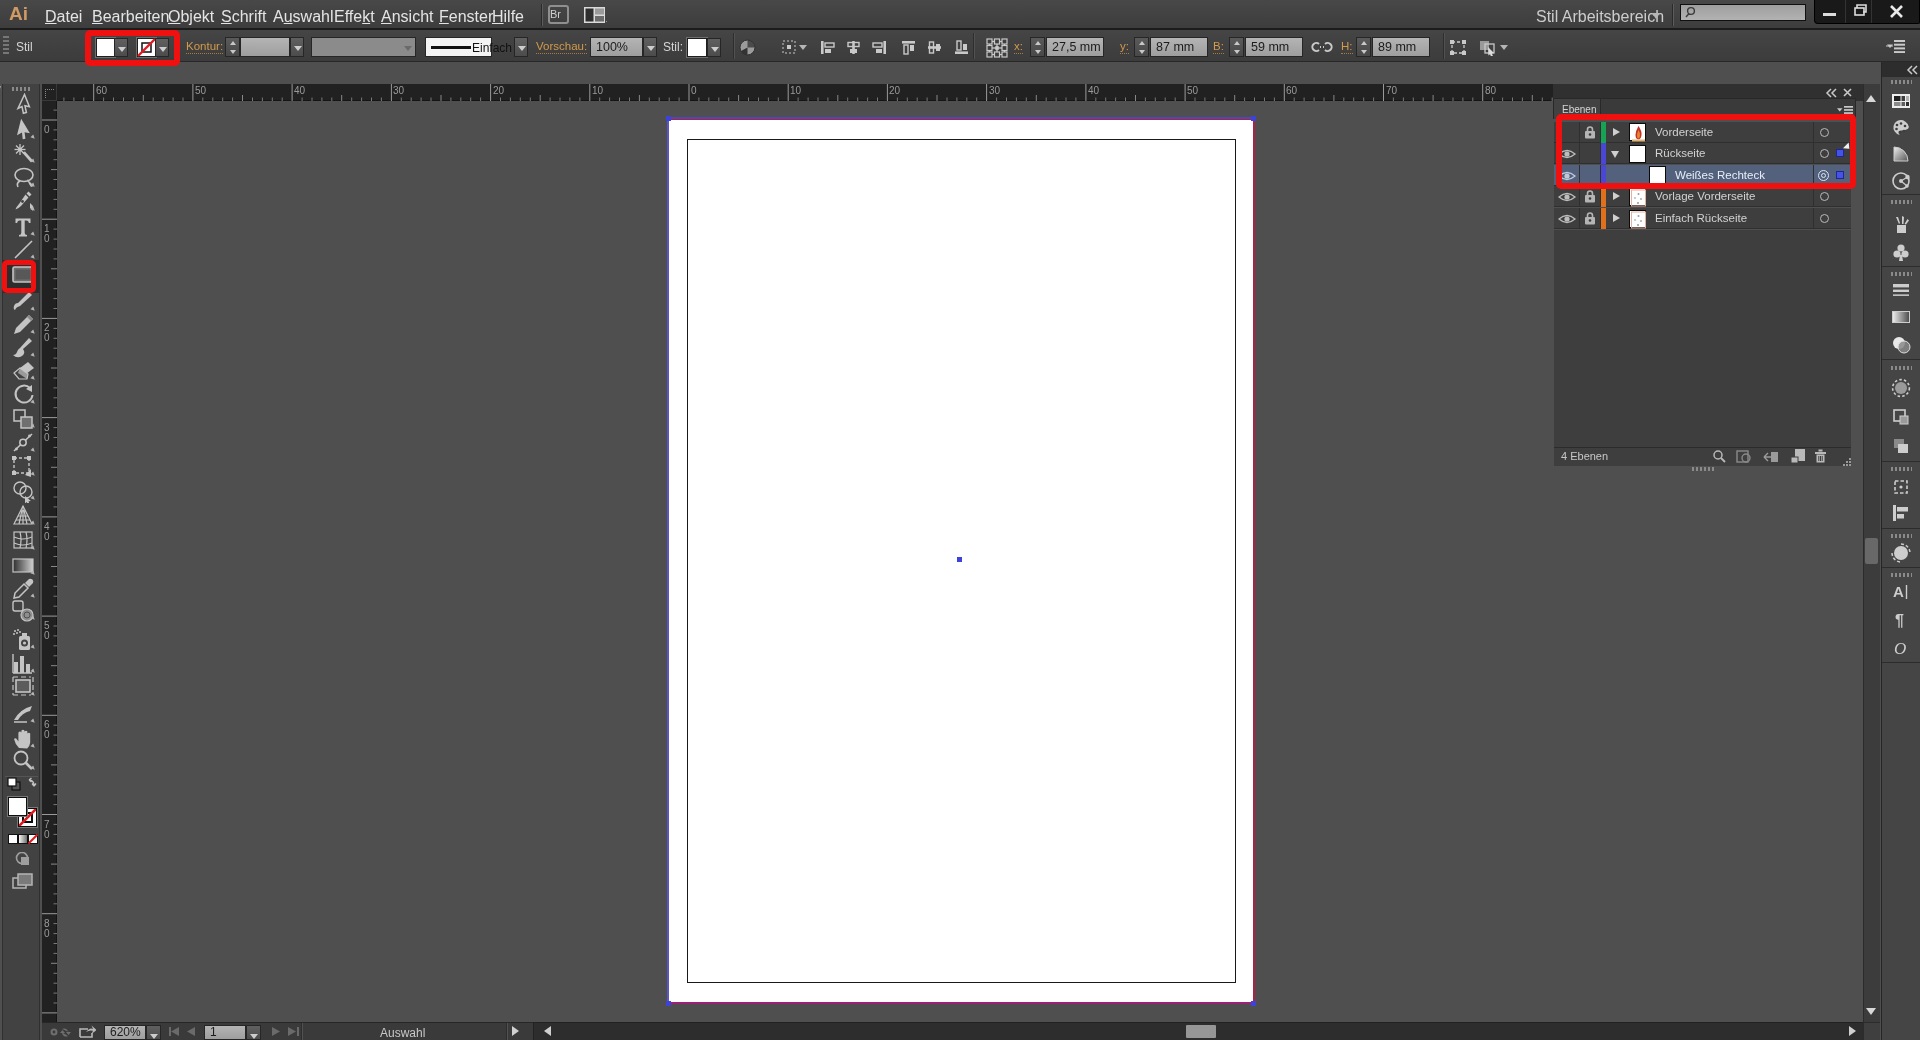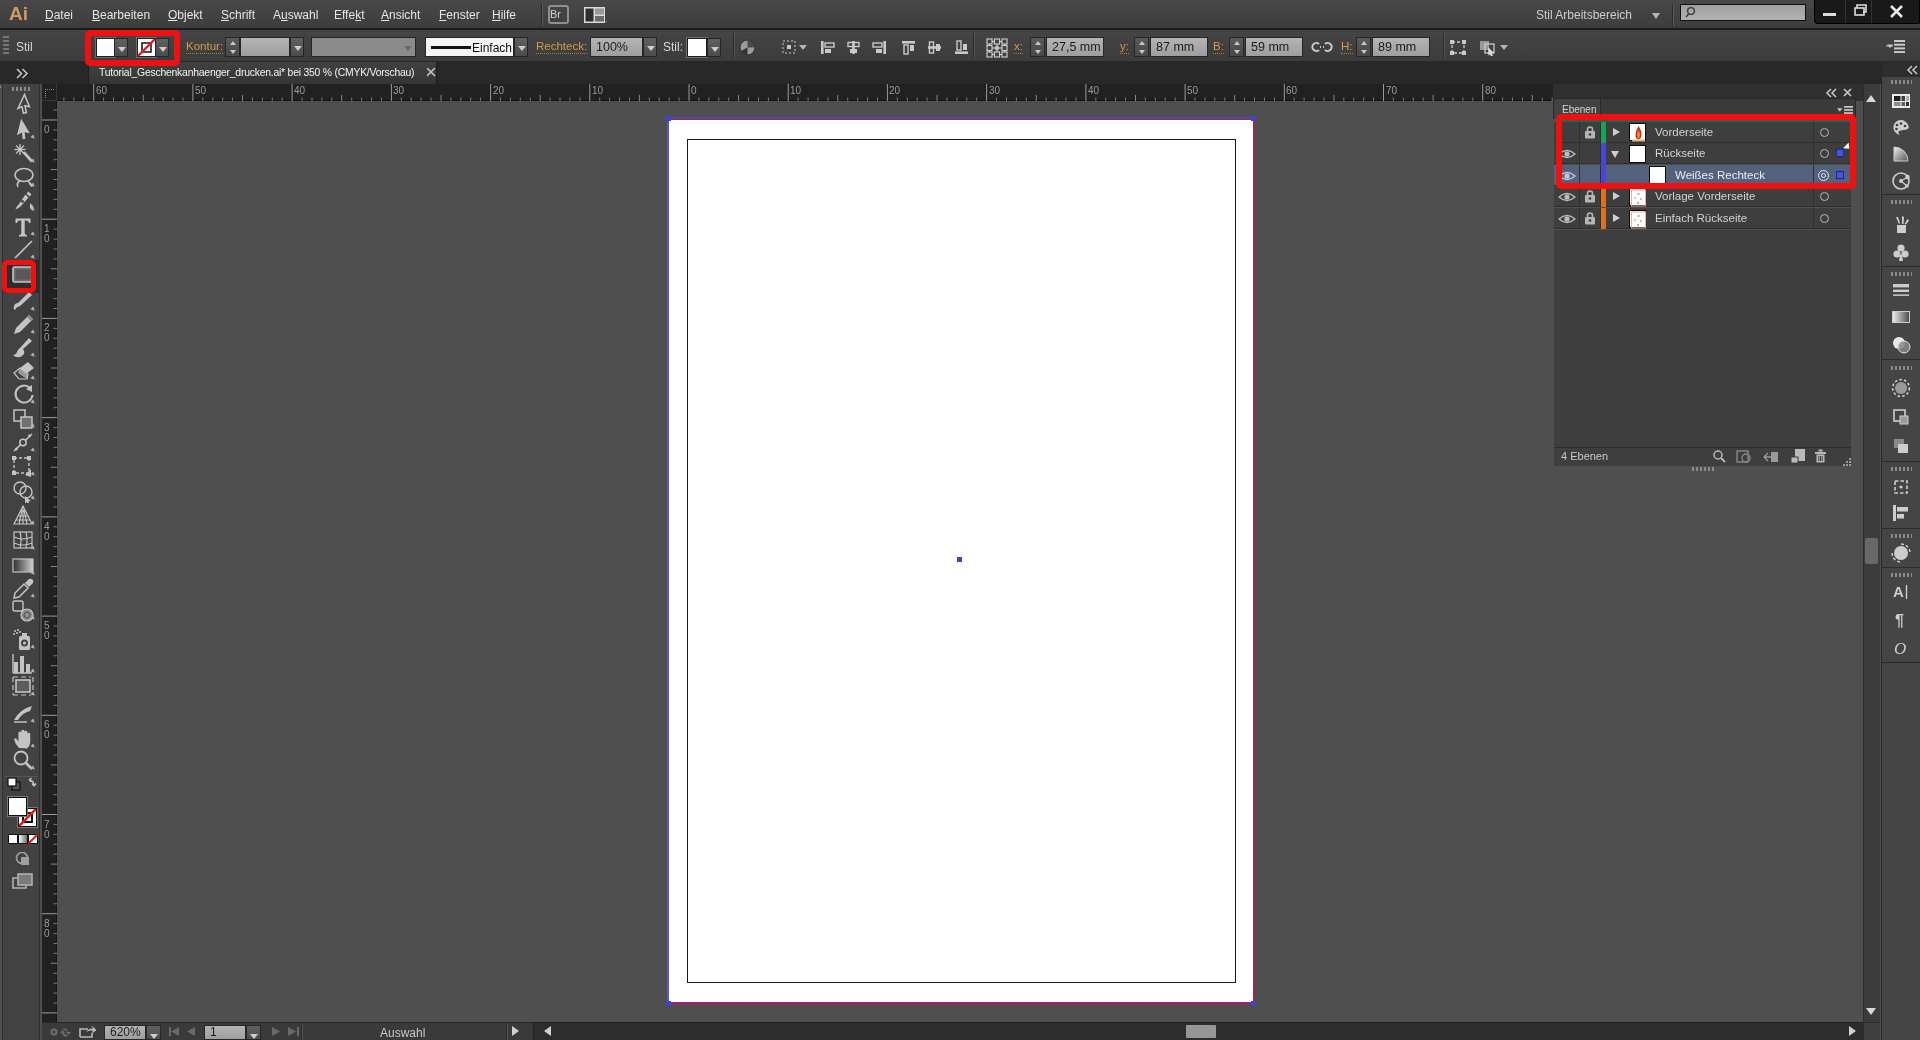--- a/index.html
+++ b/index.html
@@ -1,20 +1,20 @@
 <!DOCTYPE html>
 <html><head><meta charset="utf-8"><title>ai</title><style>
 *{margin:0;padding:0;box-sizing:border-box}
 html,body{width:1920px;height:1040px;overflow:hidden;background:#4f4f4f;
  font-family:"Liberation Sans",sans-serif;-webkit-font-smoothing:antialiased}
 .a{position:absolute}
 #app{position:absolute;top:0;left:0;width:1920px;height:1040px}
 
 #menubar{left:0;top:0;width:1920px;height:30px;background:linear-gradient(#484848,#3d3d3d);border-bottom:2px solid #1c1c1c}
-.mi{position:absolute;top:8px;font-size:12px;color:#e4e4e4;white-space:pre}
+.mi{position:absolute;top:8px;font-size:16px;color:#e4e4e4;white-space:pre}
 .mi u{text-decoration:underline}
 #ailogo{left:9px;top:3px;font-size:19px;font-weight:bold;color:#cf9a63;position:absolute}
 .sep{position:absolute;width:1px;background:#5c5c5c;box-shadow:-1px 0 0 #2a2a2a}
 #brbtn{left:548px;top:5px;width:21px;height:19px;border:2px solid #8f8f8f;border-radius:3px;
  color:#cfcfcf;font-size:11px;text-align:left;line-height:15px}
 
 #winbtns{left:1814px;top:0;width:106px;height:24px;background:#191919;border:1px solid #000;
  border-top:none;border-bottom-left-radius:4px;border-bottom-right-radius:2px}
 .wb{position:absolute;top:0;height:23px;border-left:1px solid #333}
 
@@ -115,26 +115,26 @@
 <line x1="1" y1="18" x2="18" y2="1" stroke="#e01b24" stroke-width="2.4"></line>
         </svg>
       </div>
       <div class="dbtn" style="left:155px;top:8px;height:19px"></div>
       <span class="olab" style="left:186px">Kontur:</span>
       <div class="spin" style="left:225px"></div>
       <div class="fld" style="left:240px;width:50px"></div>
       <div class="dbtn" style="left:290px"></div>
       <div class="dfld" style="left:311px;width:105px"></div>
       <div class="dbtn gray" style="left:401px;background:#8b8b8b;border:none;top:8px;height:18px"></div>
-      <div class="fld" style="left:425px;width:89px;background:#f4f4f4;color:#111">
+      <div class="fld" style="left:425px;width:67px;background:#f4f4f4;color:#111">
 <div class="a" style="left:5px;top:8px;width:40px;height:2.5px;background:#111"></div>
 <span style="position:absolute;left:46px;top:1px;font-size:12px">Einfach</span>
       </div>
       <div class="dbtn" style="left:514px"></div>
-      <span class="olab" style="left:536px">Rechteck:</span>
+      <span class="olab" style="left:536px">Vorschau:</span>
       <div class="fld" style="left:590px;width:53px">100%</div>
       <div class="dbtn" style="left:643px"></div>
       <span class="glab" style="left:663px">Stil:</span>
       <div class="swb" style="left:687px;width:20px"></div>
       <div class="dbtn" style="left:707px;top:8px;height:19px"></div>
       <div class="csep" style="left:733px"></div>
       <svg class="a" style="left:739px;top:9px" width="17" height="17">
 <circle cx="8.5" cy="8.5" r="7.5" fill="#9b9b9b"></circle>
 <path d="M8.5 1 A7.5 7.5 0 0 1 16 8.5 L8.5 8.5 Z" fill="#4a4a4a"></path>
 <path d="M8.5 16 A7.5 7.5 0 0 1 2 12 L8.5 8.5 Z" fill="#333"></path>
@@ -229,31 +229,20 @@
 <path d="M 10 8 l 6 6 l -2.2 0.4 l 1.2 2.6 l -1.8 0.8 l -1.2 -2.6 l -1.6 1.4 z" fill="#dcdcdc"></path>
       </svg>
       <div class="a" style="left:1500px;top:15px;border:4px solid transparent;border-top:5px solid #b5b5b5"></div>
       <svg class="a" style="left:1886px;top:10px" width="20" height="13">
 <path d="M 0 6 l 7 0 M 3.5 2.5 l 0 0" stroke="#c9c9c9"></path>
 <path d="M 1 4.5 l 6 0 l -3 3.5 z" fill="#c9c9c9"></path>
 <rect x="8" y="0" width="11" height="2" fill="#c9c9c9"></rect>
         <rect x="8" y="3.7" width="11" height="2" fill="#c9c9c9"></rect>
 <rect x="8" y="7.4" width="11" height="2" fill="#c9c9c9"></rect>
         <rect x="8" y="11.1" width="11" height="2" fill="#c9c9c9"></rect>
-      </svg>
-    </div>
-<div id="tabrow" class="a">
-      <div id="doctab">
-        <span style="position:absolute;left:10px">Tutorial_Geschenkanhaenger_drucken.ai* bei 350 % (CMYK/Vorschau)</span>
-        <svg width="9" height="9" style="position:absolute;left:338px;top:6px">
-          <path d="M0 0 L8 8 M8 0 L0 8" stroke="#c0c0c0" stroke-width="1.6"></path>
-        </svg>
-      </div>
-      <svg class="a" style="left:15px;top:6px" width="14" height="11">
-        <path d="M2 1 l4.5 4.5 l-4.5 4.5 M7.5 1 l4.5 4.5 l-4.5 4.5" stroke="#c9c9c9" stroke-width="1.5" fill="none"></path>
       </svg>
     </div>
 <div id="rulerH" class="a"><svg width="1821" height="17">
         <line x1="21.9" y1="13.5" x2="21.9" y2="17" stroke="#777"></line>
         <line x1="31.9" y1="13.5" x2="31.9" y2="17" stroke="#777"></line>
         <line x1="41.8" y1="13.5" x2="41.8" y2="17" stroke="#777"></line>
         <line x1="51.7" y1="0" x2="51.7" y2="17" stroke="#9a9a9a"></line>
         <line x1="61.6" y1="13.5" x2="61.6" y2="17" stroke="#777"></line>
         <line x1="71.5" y1="13.5" x2="71.5" y2="17" stroke="#777"></line>
         <line x1="81.5" y1="13.5" x2="81.5" y2="17" stroke="#777"></line>

